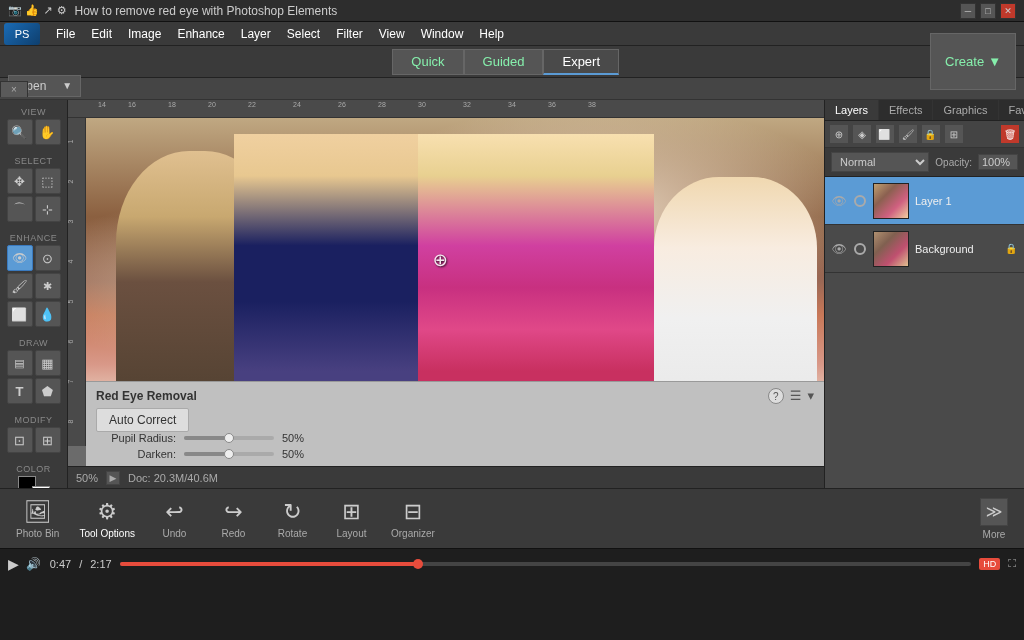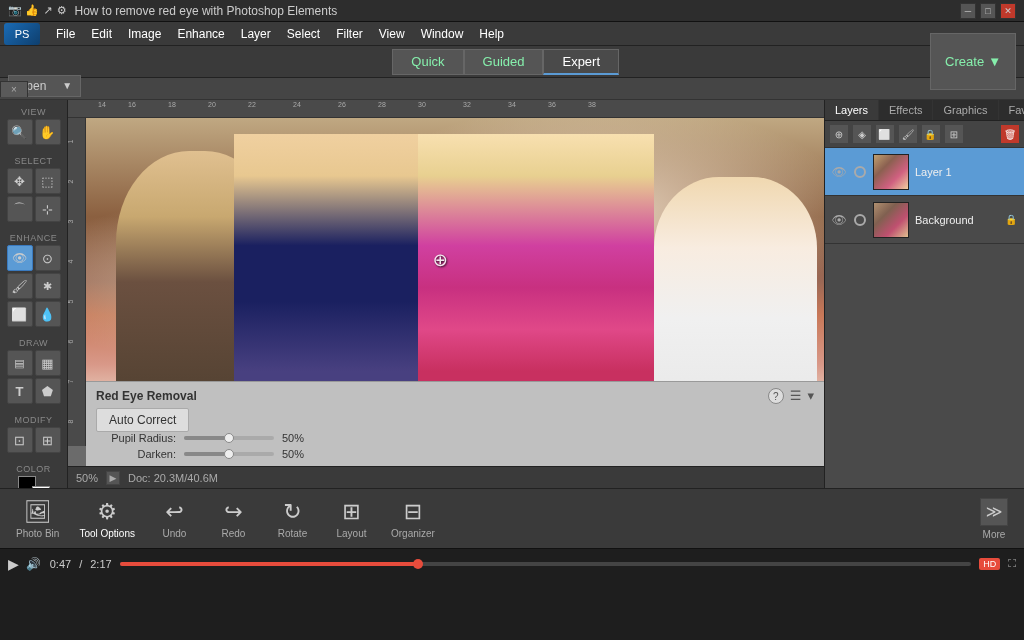--- a/index.html
+++ b/index.html
@@ -727,20 +727,30 @@
       <div class="layers-tool-btn" title="New Adjustment Layer">⊕</div>
       <div class="layers-tool-btn" title="Blending Mode">◈</div>
       <div class="layers-tool-btn" title="Lock Transparent">⬜</div>
       <div class="layers-tool-btn" title="Lock Image">🖌</div>
       <div class="layers-tool-btn" title="Lock All">🔒</div>
       <div class="layers-tool-btn">⊞</div>
       <div style="flex:1;"></div>
       <div class="layers-tool-btn" style="background:#c0392b; color:#fff;">🗑</div>
     </div>
 
+    <div id="blend-mode-row">
+      <select class="blend-select">
+        <option>Normal</option>
+        <option>Multiply</option>
+        <option>Screen</option>
+        <option>Overlay</option>
+      </select>
+      <span class="opacity-label">Opacity:</span>
+      <input type="text" style="width: 40px; background: rgb(85, 85, 85); border: 1px solid rgb(68, 68, 68); color: rgb(204, 204, 204); font-size: 11px; padding: 1px 3px;" value="100%">
+    </div>
 
     <div id="layers-list">
 
       <div class="layer-item selected">
         <div class="layer-visibility">👁</div>
         <div class="layer-lock-icon">
           <div style="width:12px;height:12px;border-radius:50%;border:2px solid #aaa;"></div>
         </div>
         <div class="layer-thumbnail">
 

